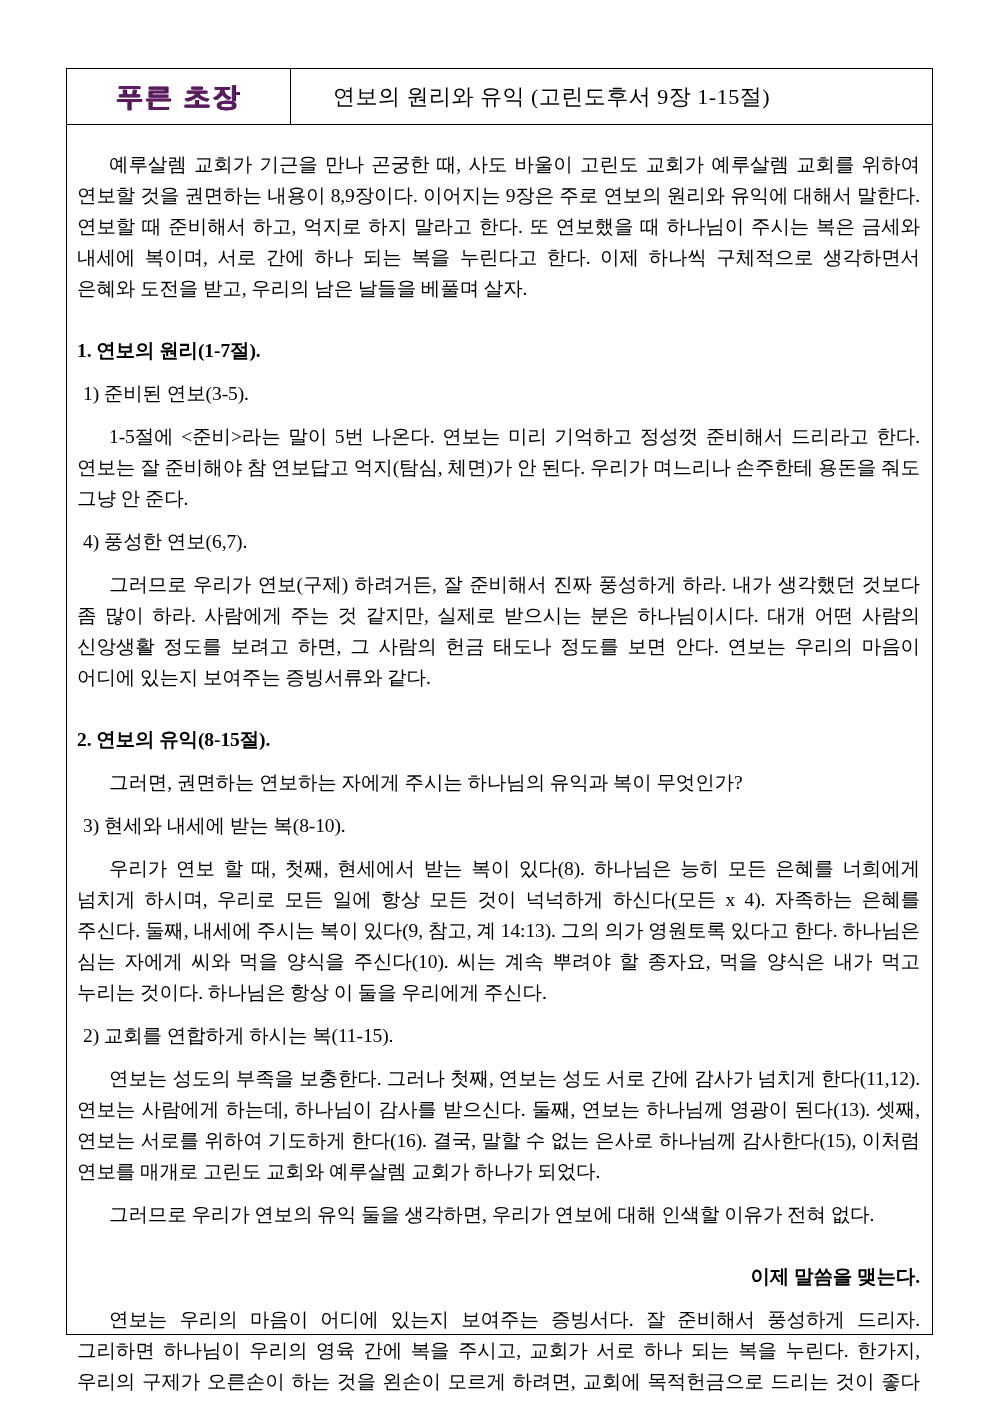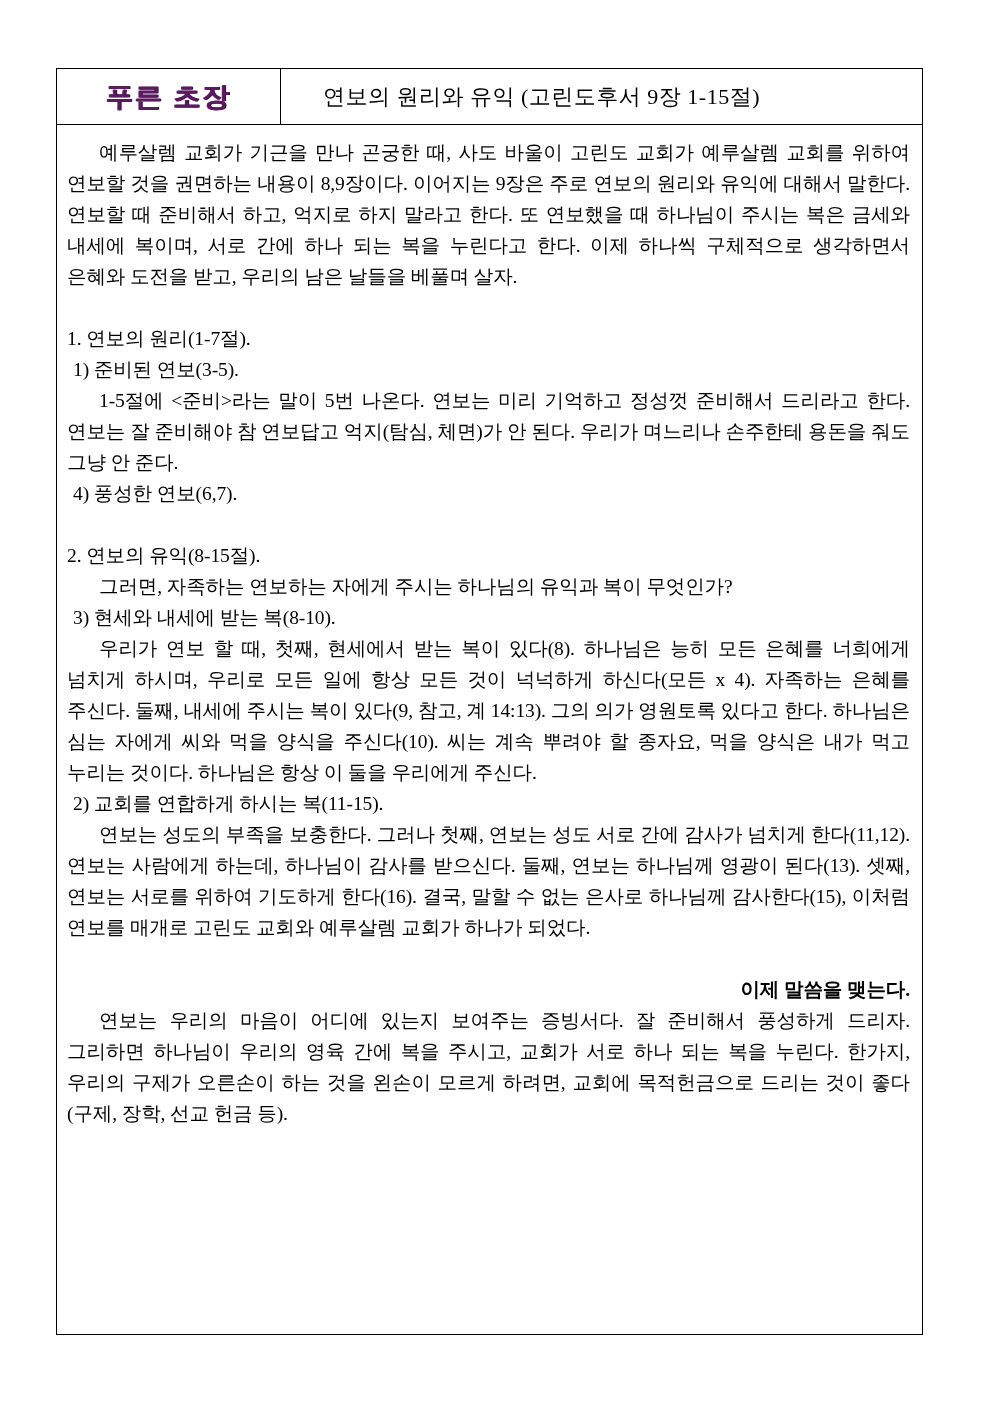--- a/index.html
+++ b/index.html
@@ -12,21 +12,21 @@
     width: 992px;
     height: 1403px;
     position: relative;
     font-family: "Liberation Serif", "DejaVu Serif", serif;
     color: #000000;
     overflow: hidden;
   }
 
   .page {
     position: absolute;
-    left: 56px;
+    left: 66px;
     top: 68px;
     width: 867px;          
     height: 1267px;        
     border: 1.6px solid #000000;
     box-sizing: border-box;
     background: #ffffff;
   }
 
   
   .masthead {
@@ -83,34 +83,34 @@
     text-align: justify;
     text-justify: inter-character;
     word-break: keep-all;
     letter-spacing: -0.1px;
   }
 
   p.para { text-indent: 32px; }
   p.sub  { text-indent: 6px; }
 
   p.heading {
-    font-weight: normal;
+    font-weight: bold;
     text-indent: 0;
     text-align: left;
   }
   p.closing {
     font-weight: bold;
     text-indent: 32px;
     text-align: right;
   }
 
   .spacer-lg { height: 31px; }
 
   
-  p.para, p.sub { text-align-last: left; }
+  p.para, p.sub { text-align-last: left; margin-top: 12px; }
 </style>
 </head>
 <body>
 
 <div class="page">
 
   <div class="masthead">
     <div class="masthead-logo">
       <span class="logo-text">푸른 초장</span>
     </div>
@@ -125,32 +125,34 @@
 
     <div class="spacer-lg"></div>
 
     <p class="heading">1. 연보의 원리(1-7절).</p>
 
     <p class="sub">1) 준비된 연보(3-5).</p>
     <p class="para">1-5절에 &lt;준비&gt;라는 말이 5번 나온다. 연보는 미리 기억하고 정성껏 준비해서 드리라고 한다. 연보는 잘 준비해야 참 연보답고 억지(탐심, 체면)가 안 된다. 우리가 며느리나 손주한테 용돈을 줘도 그냥 안 준다.</p>
 
     <p class="sub">4) 풍성한 연보(6,7).</p>
 
+    <p class="para">그러므로 우리가 연보(구제) 하려거든, 잘 준비해서 진짜 풍성하게 하라. 내가 생각했던 것보다 좀 많이 하라. 사람에게 주는 것 같지만, 실제로 받으시는 분은 하나님이시다. 대개 어떤 사람의 신앙생활 정도를 보려고 하면, 그 사람의 헌금 태도나 정도를 보면 안다. 연보는 우리의 마음이 어디에 있는지 보여주는 증빙서류와 같다.</p>
 
     <div class="spacer-lg"></div>
 
     <p class="heading">2. 연보의 유익(8-15절).</p>
-    <p class="para">그러면, 자족하는 연보하는 자에게 주시는 하나님의 유익과 복이 무엇인가?</p>
+    <p class="para">그러면, 권면하는 연보하는 자에게 주시는 하나님의 유익과 복이 무엇인가?</p>
 
     <p class="sub">3) 현세와 내세에 받는 복(8-10).</p>
     <p class="para">우리가 연보 할 때, 첫째, 현세에서 받는 복이 있다(8). 하나님은 능히 모든 은혜를 너희에게 넘치게 하시며, 우리로 모든 일에 항상 모든 것이 넉넉하게 하신다(모든 x 4). 자족하는 은혜를 주신다. 둘째, 내세에 주시는 복이 있다(9, 참고, 계 14:13). 그의 의가 영원토록 있다고 한다. 하나님은 심는 자에게 씨와 먹을 양식을 주신다(10). 씨는 계속 뿌려야 할 종자요, 먹을 양식은 내가 먹고 누리는 것이다. 하나님은 항상 이 둘을 우리에게 주신다.</p>
 
     <p class="sub">2) 교회를 연합하게 하시는 복(11-15).</p>
     <p class="para">연보는 성도의 부족을 보충한다. 그러나 첫째, 연보는 성도 서로 간에 감사가 넘치게 한다(11,12). 연보는 사람에게 하는데, 하나님이 감사를 받으신다. 둘째, 연보는 하나님께 영광이 된다(13). 셋째, 연보는 서로를 위하여 기도하게 한다(16). 결국, 말할 수 없는 은사로 하나님께 감사한다(15), 이처럼 연보를 매개로 고린도 교회와 예루살렘 교회가 하나가 되었다.</p>
 
+    <p class="para">그러므로 우리가 연보의 유익 둘을 생각하면, 우리가 연보에 대해 인색할 이유가 전혀 없다.</p>
 
     <div class="spacer-lg"></div>
 
     <p class="closing">이제 말씀을 맺는다.</p>
     <p class="para">연보는 우리의 마음이 어디에 있는지 보여주는 증빙서다. 잘 준비해서 풍성하게 드리자. 그리하면 하나님이 우리의 영육 간에 복을 주시고, 교회가 서로 하나 되는 복을 누린다. 한가지, 우리의 구제가 오른손이 하는 것을 왼손이 모르게 하려면, 교회에 목적헌금으로 드리는 것이 좋다(구제, 장학, 선교 헌금 등).</p>
 
   </div>
 </div>
 
 </body></html>

